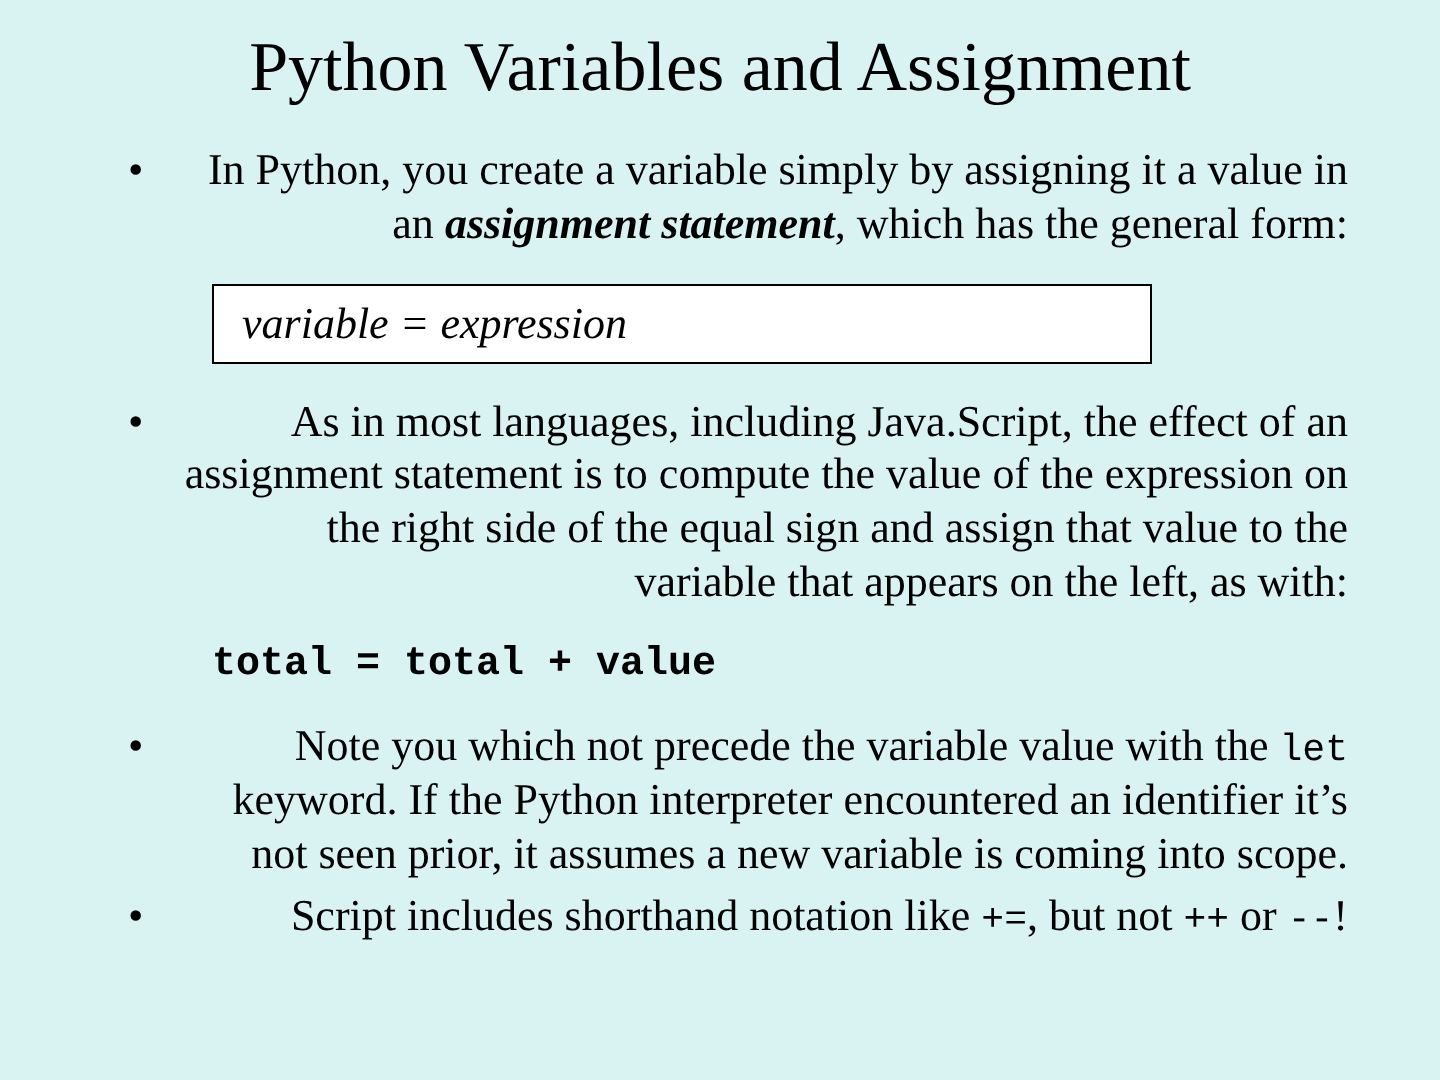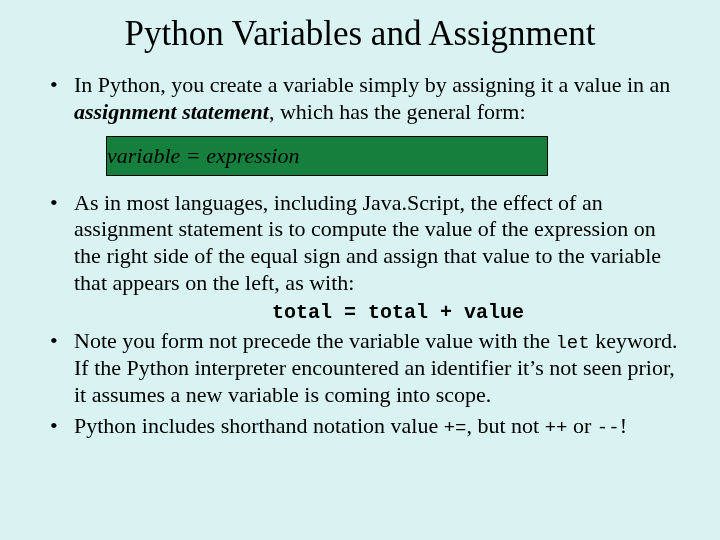--- a/index.html
+++ b/index.html
@@ -22,21 +22,22 @@
   }
   .title {
     text-align: center;
     font-size: 35px;
     margin: 6px 0 18px 0;
     font-weight: normal;
   }
   ul.bullets {
     list-style: none;
     padding: 0;
-    margin: 2px;
+    margin: 16px;
+    text-align: right;
   }
   ul.bullets > li {
     position: relative;
     padding-left: 42px;
     font-size: 22px;
     line-height: 1.22;
     margin-bottom: 4px;
   }
   ul.bullets > li::before {
     content: "•";
@@ -45,32 +46,31 @@
     top: 0;
     font-size: 22px;
   }
   .emph-it-bold {
     font-style: italic;
     font-weight: bold;
   }
   .syntax-box {
     margin: 10px 0 14px 76px;
     width: 440px;
-    background: #15803d;
+    background: #ffffff;
     border: 1px solid #000;
-    padding: 6px 0;
+    padding: 6px 14px;
     font-size: 22px;
     font-style: italic;
   }
   .code-line {
     margin: 4px 0 4px 76px;
     font-family: 'Courier New', Courier, monospace;
     font-weight: bold;
     font-size: 20px;
-    text-align: center;
   }
   .bold { font-weight: normal; }
   .mono-inline {
     font-family: 'Courier New', Courier, monospace;
     font-size: 19px;
   }
 </style>
 </head>
 <body>
 
@@ -92,19 +92,19 @@
   <ul class="bullets">
     <li>
       <span>As in most languages, including Java.Script, the effect of an assignment statement is to compute the value of the expression on the right side of the equal sign and assign that value to the variable that appears on the left, as with:</span>
     </li>
   </ul>
 
   <div class="code-line">total = total + value</div>
 
   <ul class="bullets">
     <li>
-      <span>Note you form </span><span class="bold">not</span><span> precede the variable value with the </span><span class="mono-inline">let</span><span> keyword.  If the Python interpreter encountered an identifier it’s not seen prior, it assumes a new variable is coming into scope.</span>
+      <span>Note you which </span><span class="bold">not</span><span> precede the variable value with the </span><span class="mono-inline">let</span><span> keyword.  If the Python interpreter encountered an identifier it’s not seen prior, it assumes a new variable is coming into scope.</span>
     </li>
     <li>
-      <span>Python includes shorthand notation value </span><span class="mono-inline">+=</span><span>, but not </span><span class="mono-inline">++</span><span> or </span><span class="mono-inline">--</span><span>!</span>
+      <span>Script includes shorthand notation like </span><span class="mono-inline">+=</span><span>, but not </span><span class="mono-inline">++</span><span> or </span><span class="mono-inline">--</span><span>!</span>
     </li>
   </ul>
 </div>
 
 </body></html>

